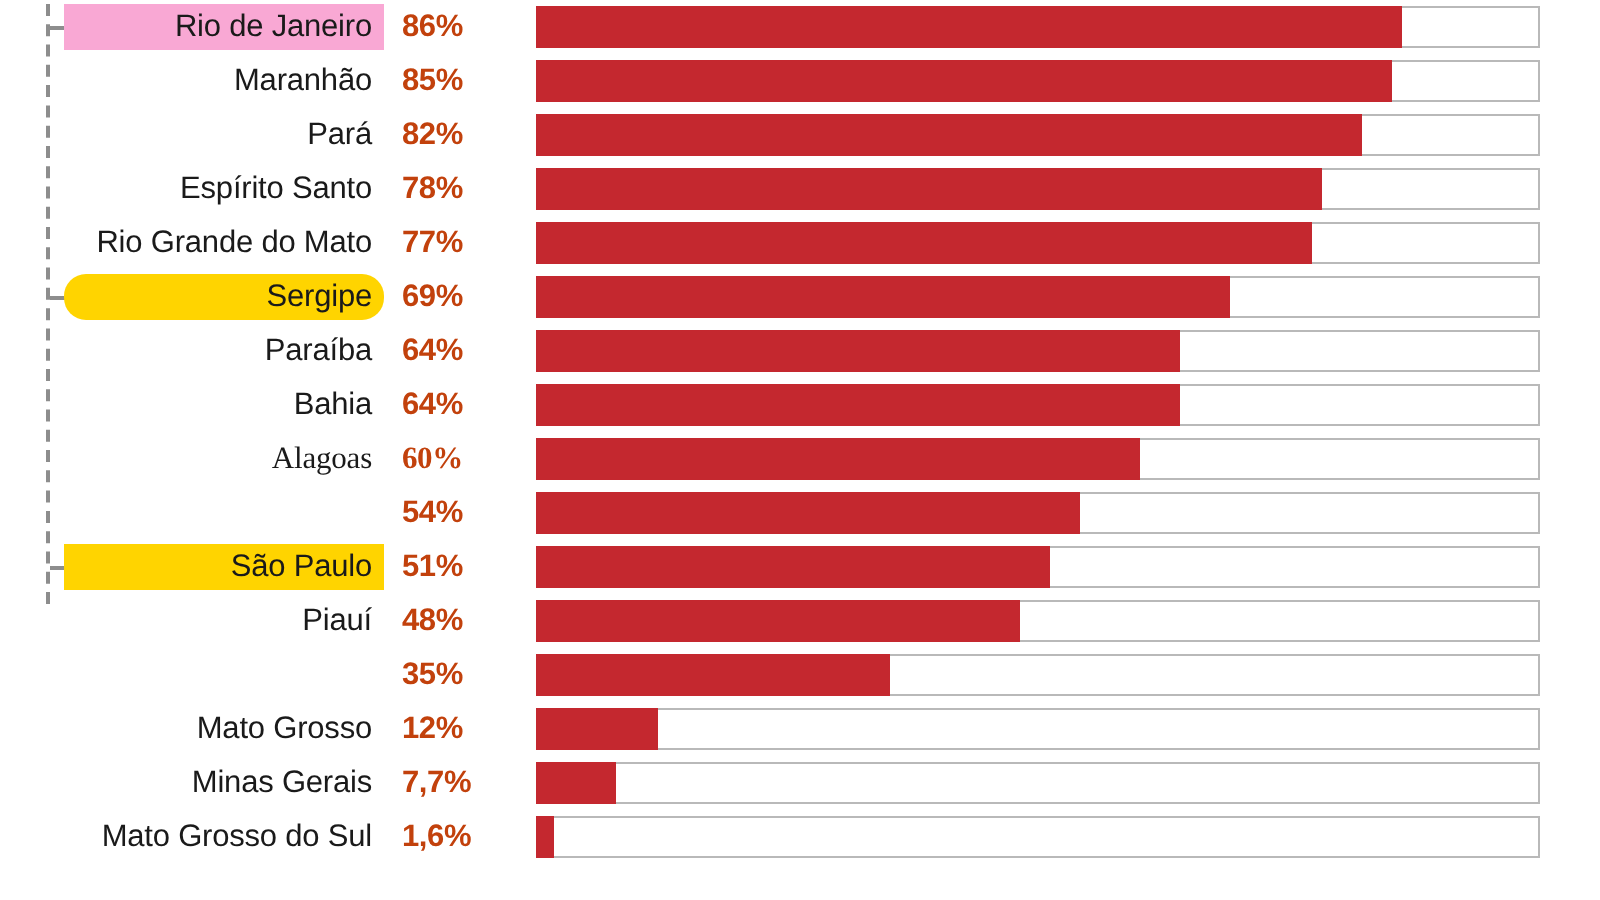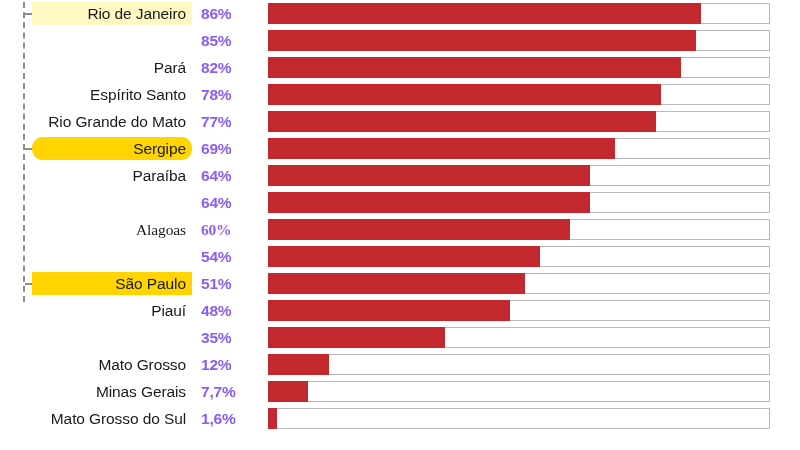--- a/index.html
+++ b/index.html
@@ -69,21 +69,21 @@
 
   .pct {
     position: absolute;
     left: 201px;
     top: 0px;
     height: 23px;
     display: flex;
     align-items: center;
     font-size: 15.5px;
     font-weight: bold;
-    color: #8b5cf6;
+    color: #c2410c;
     letter-spacing: -0.2px;
     white-space: nowrap;
   }
 
   .track {
     position: absolute;
     left: 268px;
     top: 1px;
     width: 502px;
     height: 21px;
@@ -105,29 +105,32 @@
 
 <div id="chart-root">
   <div class="bracket-line"></div>
   <div id="ticks">
       <div class="bracket-tick" style="top: 13px; border-top-color: rgb(141, 141, 141);"></div>
       <div class="bracket-tick" style="top: 148px; border-top-color: rgb(141, 141, 141);"></div>
       <div class="bracket-tick" style="top: 283px; border-top-color: rgb(141, 141, 141);"></div>
     </div>
   <div id="rows">
       <div class="row" style="top: 2px;">
-        <div class="label-box hl" style="background: #fef9c3;">
+        <div class="label-box hl" style="background: #f9a8d4;">
           <span class="label-text">Rio de Janeiro</span>
         </div>
         <div class="pct">86%</div>
         <div class="track" style="border-color: rgb(185, 185, 185); background: rgb(255, 255, 255);">
           <div class="fill" style="background: rgb(196, 40, 47); width: 432.72px;"></div>
         </div>
       </div>
       <div class="row" style="top: 29px;">
+        <div class="label-box">
+          <span class="label-text">Maranhão</span>
+        </div>
         <div class="pct">85%</div>
         <div class="track" style="border-color: rgb(185, 185, 185); background: rgb(255, 255, 255);">
           <div class="fill" style="background: rgb(196, 40, 47); width: 427.7px;"></div>
         </div>
       </div>
       <div class="row" style="top: 56px;">
         <div class="label-box">
           <span class="label-text">Pará</span>
         </div>
         <div class="pct">82%</div>
@@ -165,20 +168,23 @@
       <div class="row" style="top: 164px;">
         <div class="label-box">
           <span class="label-text">Paraíba</span>
         </div>
         <div class="pct">64%</div>
         <div class="track" style="border-color: rgb(185, 185, 185); background: rgb(255, 255, 255);">
           <div class="fill" style="background: rgb(196, 40, 47); width: 322.28px;"></div>
         </div>
       </div>
       <div class="row" style="top: 191px;">
+        <div class="label-box">
+          <span class="label-text">Bahia</span>
+        </div>
         <div class="pct">64%</div>
         <div class="track" style="border-color: rgb(185, 185, 185); background: rgb(255, 255, 255);">
           <div class="fill" style="background: rgb(196, 40, 47); width: 322.28px;"></div>
         </div>
       </div>
       <div class="row" style="top: 218px; font-family: Liberation Serif, serif;">
         <div class="label-box">
           <span class="label-text">Alagoas</span>
         </div>
         <div class="pct">60%</div>

